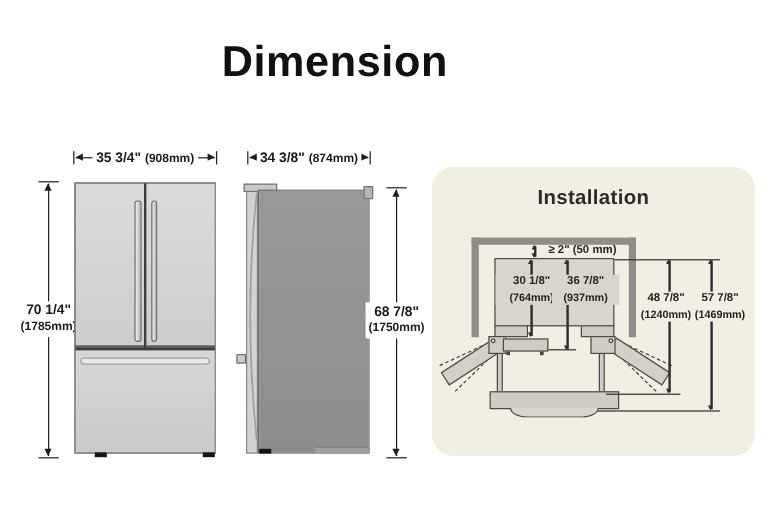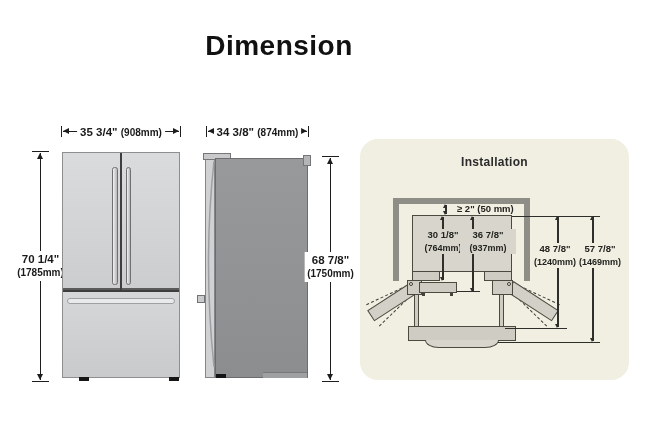--- a/index.html
+++ b/index.html
@@ -2,21 +2,21 @@
 <html><head>
 <meta charset="utf-8">
 <style>
   * { margin:0; padding:0; box-sizing:border-box; }
   html,body { width:650px; height:431px; background:#ffffff; overflow:hidden;
               font-family:"Liberation Sans", sans-serif; position:relative; }
   .abs { position:absolute; }
 
   
   .page-title { left:0; top:30px; width:558px; text-align:center;
-                font-size:28px; font-weight:700; color:#111; letter-spacing:.5px; }
+                font-size:36px; font-weight:700; color:#111; letter-spacing:.5px; }
 
   
   .dimh { position:absolute; height:17px; }
   .dimh .ln   { position:absolute; left:2px; right:2px; top:7.6px; height:1.4px; background:#1d1d1d; }
   .dimh .tick { position:absolute; top:3px; width:1.4px; height:11px; background:#1d1d1d; }
   .dimh .tick.l { left:0; } .dimh .tick.r { right:0; }
   .dimh .ah-l { position:absolute; left:2px; top:4.8px; width:0; height:0;
                 border-top:3.5px solid transparent; border-bottom:3.5px solid transparent; border-right:6px solid #1d1d1d; }
   .dimh .ah-r { position:absolute; right:2px; top:4.8px; width:0; height:0;
                 border-top:3.5px solid transparent; border-bottom:3.5px solid transparent; border-left:6px solid #1d1d1d; }
@@ -56,21 +56,21 @@
   .side-body  { position:absolute; left:12px; top:5px; width:93px; height:220px;
                 background:linear-gradient(180deg,#98999b,#8c8d8f); border:1px solid #6d6d6f; }
   .side-hinge { position:absolute; left:100px; top:2px; width:8px; height:11px; background:#b4b5b7; border:1px solid #767678; }
   .side-handle{ position:absolute; left:-6px; top:142px; width:8px; height:8px; background:#c9cacc; border:1px solid #737375; }
   .side-foot  { position:absolute; left:13px; top:221px; width:10px; height:4px; background:#141414; }
   .side-base  { position:absolute; left:60px; top:219px; width:44px; height:6px; background:#9fa0a2; border-top:1px solid #78787a; }
 
   
   .panel { left:360px; top:139px; width:269px; height:241px; background:#f1eee2; border-radius:18px; }
   .panel-title { position:absolute; left:0; top:16px; width:100%; text-align:center;
-                 font-size:12px; font-weight:700; color:#2b2b2b; letter-spacing:.3px; }
+                 font-size:17px; font-weight:700; color:#2b2b2b; letter-spacing:.3px; }
   .wall { position:absolute; background:#8e8e86; }
   .tv-fridge { position:absolute; left:52px; top:76px; width:100px; height:57px; background:#d8d6cc; border:1px solid #4a4a40; }
   .shoulder  { position:absolute; top:132px; width:28px; height:10px; background:#cfcdc3; border:1px solid #4a4a40; }
   .pivot { position:absolute; top:141px; height:15px; background:#cfcdc3; border:1px solid #4a4a40; }
   .hinge-dot { position:absolute; width:4px; height:4px; border-radius:50%; border:1px solid #3c3c34; background:#f1eee2; }
   .door-bar { position:absolute; left:59px; top:143px; width:38px; height:11px; background:#cfcdc3; border:1px solid #4a4a40; }
   .door-foot { position:absolute; top:154px; width:3px; height:3px; background:#45453d; }
   .tv-door { position:absolute; top:141px; width:54px; height:13px; background:#d3d1c7; border:1px solid #4a4a40; }
   .rail { position:absolute; top:155px; width:5px; height:33px; background:#cfcdc3; border:1px solid #4a4a40; }
   .drawer-box { position:absolute; left:48px; top:187px; width:108px; height:15px; background:#cfcdc3; border:1px solid #4a4a40; }

